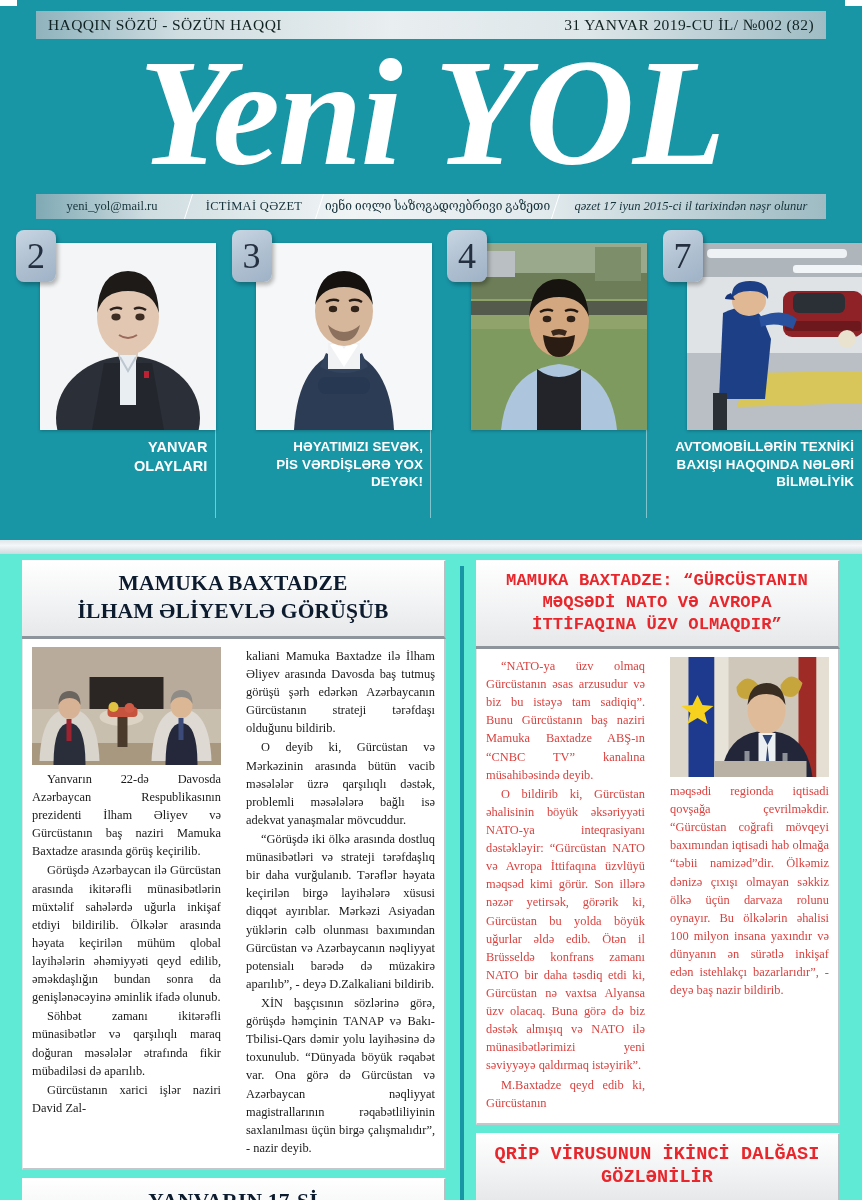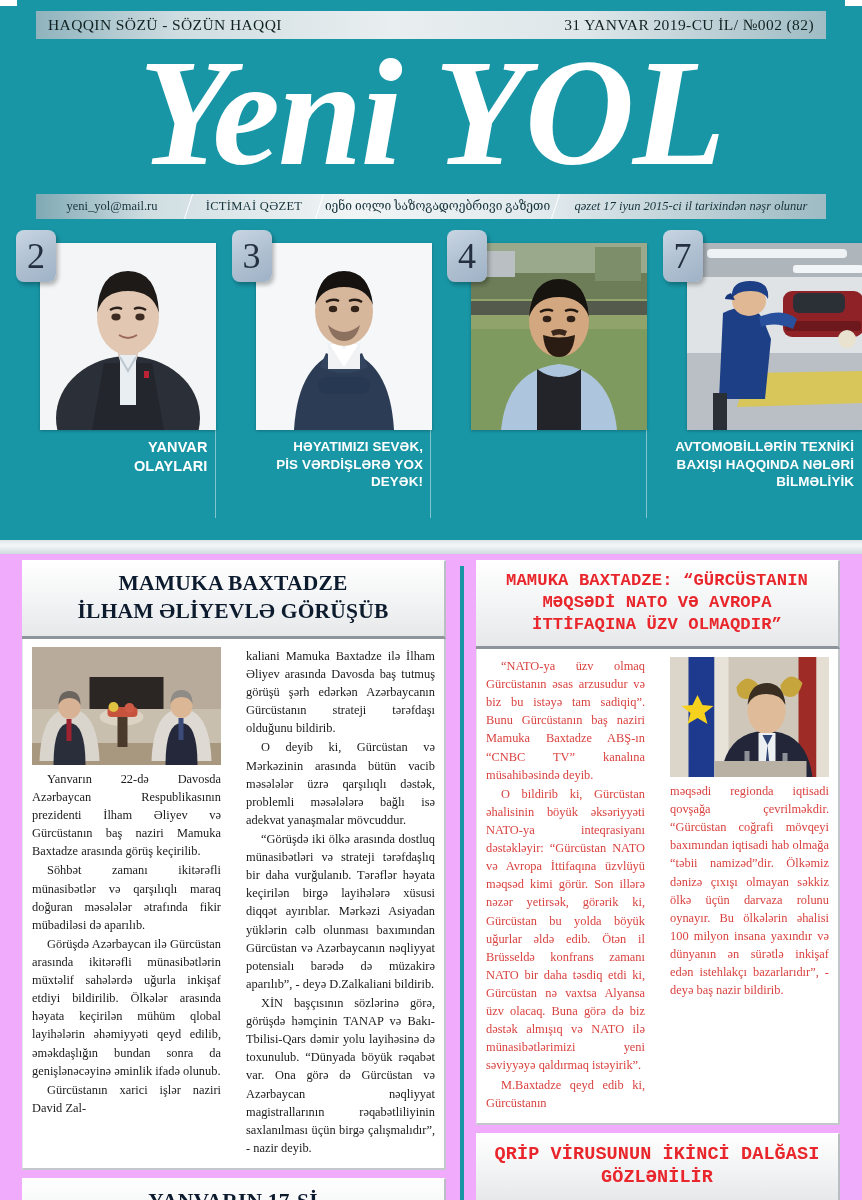--- a/index.html
+++ b/index.html
@@ -3,21 +3,21 @@
 <meta charset="utf-8">
 <title>Yeni YOL</title>
 <style>
   * { box-sizing: border-box; margin: 0; padding: 0; }
   html, body {
     width: 862px; height: 1200px;
     background: #ffffff;
     font-family: "Liberation Serif", "DejaVu Serif", serif;
     overflow: hidden;
   }
-  .page { position: relative; width: 862px; height: 1200px; background:#f0abfc; }
+  .page { position: relative; width: 862px; height: 1200px; background:#5eead4; }
 
   
   .masthead { position: relative; width: 862px; height: 226px; background: #1896a6; }
   .mh-top-rule { position:absolute; left:0; top:0; width:862px; height:6px;
      background: linear-gradient(to right, #ffffff 0%, #ffffff 2%, #1896a6 2%, #1896a6 98%, #ffffff 98%); }
   .mh-strip {
     position: absolute; left: 36px; top: 11px; width: 790px; height: 28px;
     background: linear-gradient(to right, #8fb3bd 0%, #cfdde1 18%, #e9eef0 45%, #dde6e9 70%, #9fbcc4 100%);
     display: flex; align-items: center; justify-content: space-between;
     padding: 0 12px;
@@ -314,22 +314,22 @@
                   <rect x="45" y="72" width="5" height="22" fill="#9e2330"></rect>
                   <path d="M130 114 q2 -52 30 -52 q28 0 30 52Z" fill="#dedad3"></path>
                   <path d="M144 118 q0 -42 16 -42 q16 0 16 42Z" fill="#24283a"></path>
                   <ellipse cx="160" cy="59" rx="11" ry="12" fill="#dcb795"></ellipse>
                   <path d="M149 57 q0 -14 11 -14 q11 0 11 14 q-3 -7 -11 -7 q-8 0 -11 7Z" fill="#8f8b86"></path>
                   <rect x="157" y="71" width="5" height="22" fill="#3b4a78"></rect>
                 </svg>
               </div>
               <div class="flow">
                 <p>Yanvarın 22-də Davosda Azərbaycan Respublikasının prezidenti İlham Əliyev və Gürcüstanın baş naziri Mamuka Baxtadze arasında görüş keçirilib.</p>
+                <p>Görüşdə Azərbaycan ilə Gürcüstan arasında ikitərəfli münasibətlərin müxtəlif sahələrdə uğurla inkişaf etdiyi bildirilib. Ölkələr arasında həyata keçirilən mühüm qlobal layihələrin əhəmiyyəti qeyd edilib, əməkdaşlığın bundan sonra da genişlənəcəyinə əminlik ifadə olunub.</p>
                 <p>Söhbət zamanı ikitərəfli münasibətlər və qarşılıqlı maraq doğuran məsələlər ətrafında fikir mübadiləsi də aparılıb.</p>
-                <p>Görüşdə Azərbaycan ilə Gürcüstan arasında ikitərəfli münasibətlərin müxtəlif sahələrdə uğurla inkişaf etdiyi bildirilib. Ölkələr arasında həyata keçirilən mühüm qlobal layihələrin əhəmiyyəti qeyd edilib, əməkdaşlığın bundan sonra da genişlənəcəyinə əminlik ifadə olunub.</p>
                 <p>Gürcüstanın xarici işlər naziri David Zal-</p>
               </div>
             </div>
             <div class="rc">
               <div class="flow">
                 <p style="text-indent:0">kaliani Mamuka Baxtadze ilə İlham Əliyev arasında Davosda baş tutmuş görüşü şərh edərkən Azərbaycanın Gürcüstanın strateji tərəfdaşı olduğunu bildirib.</p>
                 <p>O deyib ki, Gürcüstan və Mərkəzinin arasında bütün vacib məsələlər üzrə qarşılıqlı dəstək, problemli məsələlərə bağlı isə adekvat yanaşmalar mövcuddur.</p>
                 <p>“Görüşdə iki ölkə arasında dostluq münasibətləri və strateji tərəfdaşlıq bir daha vurğulanıb. Tərəflər həyata keçirilən birgə layihələrə xüsusi diqqət ayırıblar. Mərkəzi Asiyadan yüklərin cəlb olunması baxımından Gürcüstan və Azərbaycanın nəqliyyat potensialı barədə də müzakirə aparılıb”, - deyə D.Zalkaliani bildirib.</p>
                 <p>XİN başçısının sözlərinə görə, görüşdə həmçinin TANAP və Bakı-Tbilisi-Qars dəmir yolu layihəsinə də toxunulub. “Dünyada böyük rəqabət var. Ona görə də Gürcüstan və Azərbaycan nəqliyyat magistrallarının rəqabətliliyinin saxlanılması üçün birgə çalışmalıdır”, - nazir deyib.</p>
               </div>

